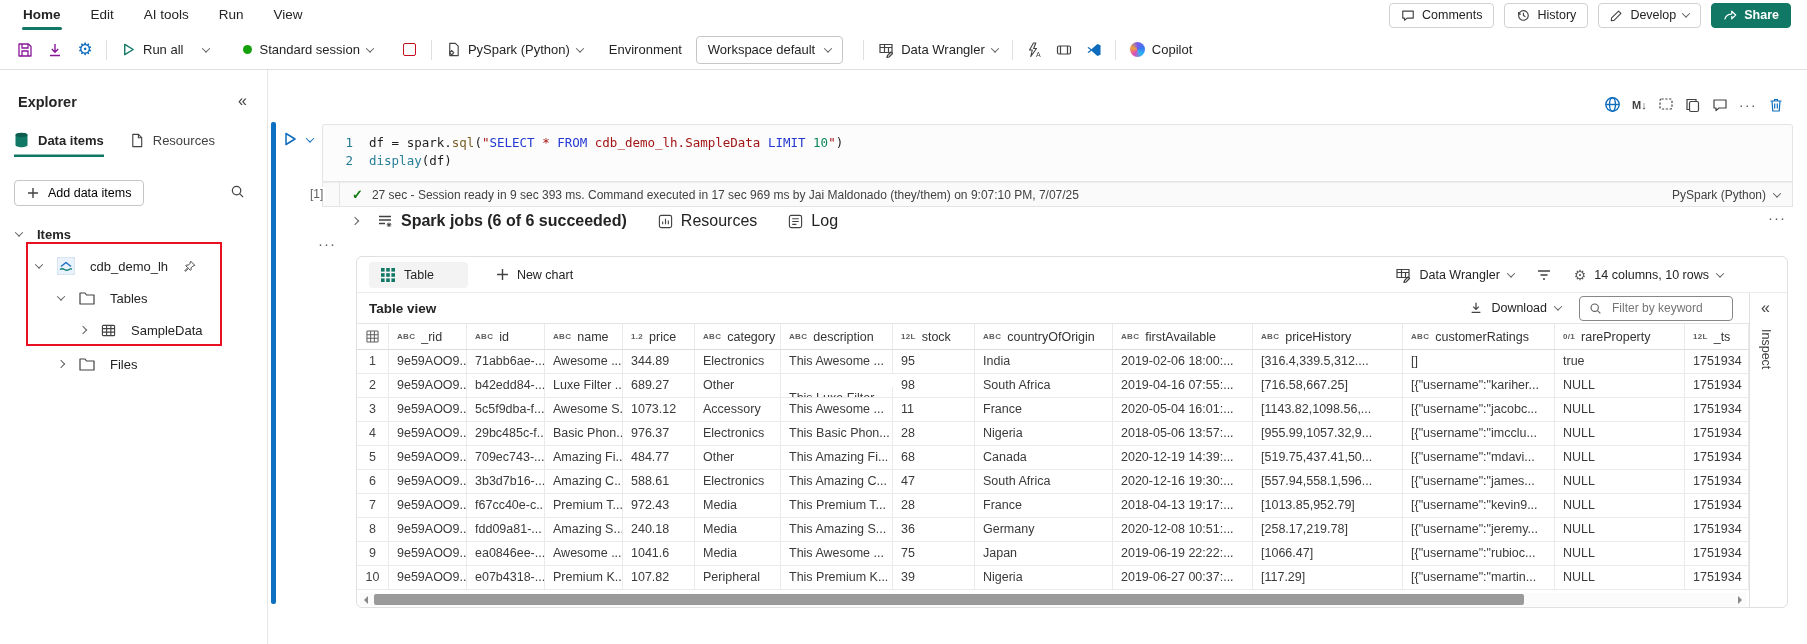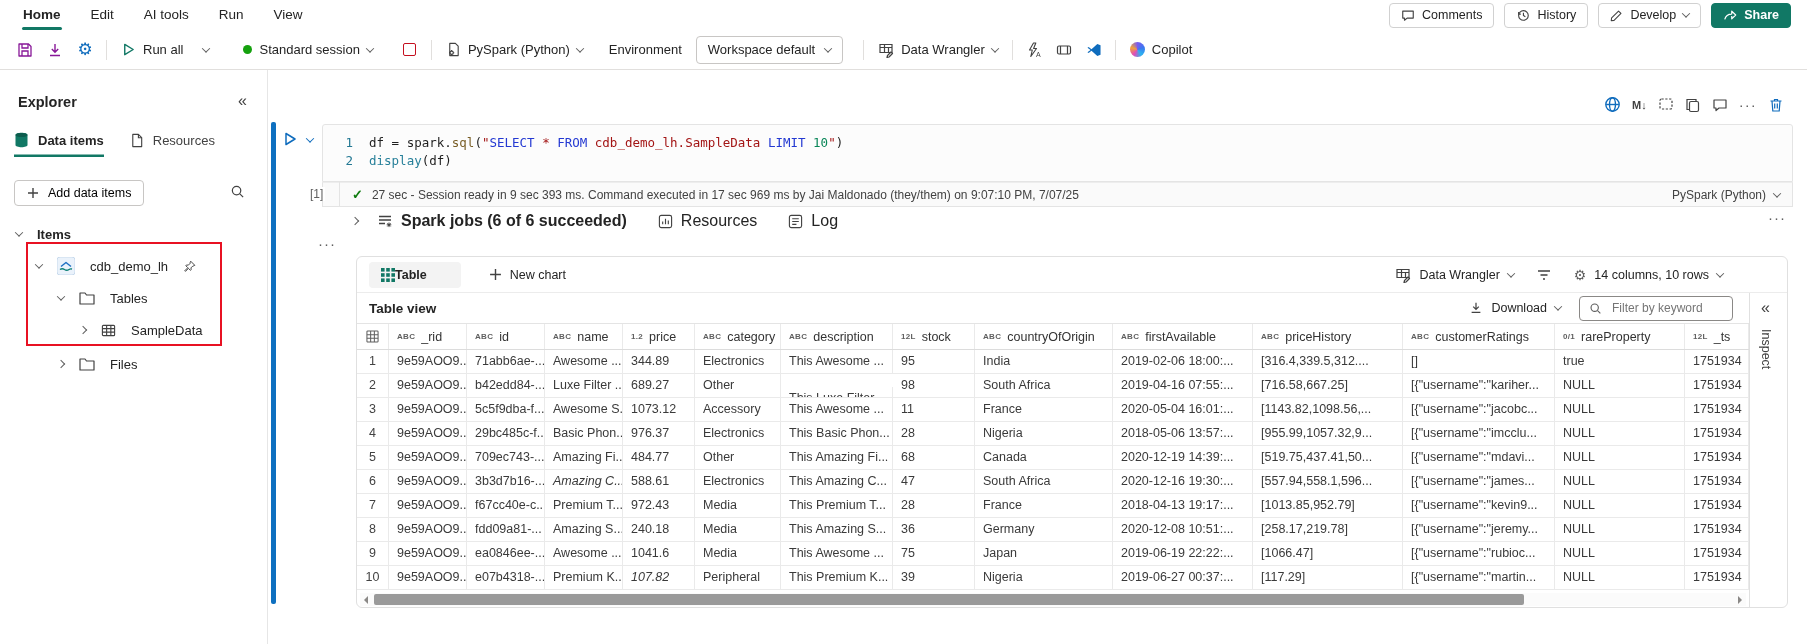--- a/index.html
+++ b/index.html
@@ -61,21 +61,21 @@
   .checkmark{color:#107c10;font-weight:700;margin-right:9px;font-size:13px}
   .kernel-right{margin-left:auto;display:flex;align-items:center;gap:8px;padding-right:12px;color:var(--ink2)}
   .jobs-row{position:absolute;left:352px;top:212px;display:flex;align-items:center;gap:9px;font-size:16px}
   .jobs-row .grp{display:flex;align-items:center;gap:8px;margin-right:22px}
   .more-dots{color:#5f5f5f;font-size:15px;letter-spacing:1px;line-height:1}
   .cell-more{position:absolute;left:318px;top:236px}
   .out-more{position:absolute;left:1768px;top:210px}
   
   .panel{position:absolute;left:356px;top:256px;width:1432px;height:352px;border:1px solid #e0e0e0;border-radius:6px;background:#fff}
   .panel-tabs{position:absolute;left:0;top:0;width:100%;height:36px;display:flex;align-items:center;padding:0 12px;border-bottom:1px solid #ececec}
-  .view-tab{display:flex;align-items:center;height:26px;padding:0 34px 0 12px;background:#f3f3f3;border-radius:4px;font-size:12.5px;font-weight:700}
+  .view-tab{display:flex;align-items:center;gap:9px;height:26px;padding:0 34px 0 12px;background:#f3f3f3;border-radius:4px;font-size:12.5px;font-weight:400}
   .newchart{display:flex;align-items:center;gap:8px;margin-left:28px;font-size:12.5px}
   .panel-tabs .right{margin-left:auto;display:flex;align-items:center;gap:22px;padding-right:52px;font-size:12.5px;color:var(--ink)}
   .view-head{position:absolute;left:0;top:36px;width:1392px;height:30px;display:flex;align-items:center;padding:0 12px}
   .view-title{font-size:13.5px;font-weight:700}
   .view-head .right{margin-left:auto;display:flex;align-items:center;gap:18px;padding-right:4px;font-size:12.5px}
   .searchbox{display:flex;align-items:center;gap:8px;width:154px;height:25px;border:1px solid #8a8886;border-radius:4px;padding:0 9px;color:#616161}
   .searchbox input{border:none;outline:none;width:110px;font-size:12px;font-family:"Liberation Sans",sans-serif;background:transparent;color:#323232}
   .grid{position:absolute;left:0;top:66px;width:1392px;height:267px;overflow:hidden;font-size:12.5px;color:#3a3a3a}
   .g-row{display:flex;height:24px;line-height:23px;border-bottom:1px solid var(--gline)}
   .g-head{height:27px;line-height:26px;border-top:1px solid #e4e4e4;border-bottom:1px solid #dcdcdc;color:#333}
@@ -568,21 +568,21 @@
           <div class="g-cell" style="width: 140px;">2020-12-19 14:39:...</div>
           <div class="g-cell" style="width: 150px;">[519.75,437.41,50...</div>
           <div class="g-cell" style="width: 152px;">[{"username":"mdavi...</div>
           <div class="g-cell" style="width: 130px;">NULL</div>
           <div class="g-cell" style="width: 64px;">1751934</div>
         </div>
         <div class="g-row">
           <div class="g-cell rownum" style="width: 32px;">6</div>
           <div class="g-cell" style="width: 78px;">9e59AOO9...</div>
           <div class="g-cell" style="width: 78px;">3b3d7b16-...</div>
-          <div class="g-cell" style="width: 78px; font-style: italic;">Amazing C...</div>
+          <div class="g-cell" style="width: 78px;">Amazing C...</div>
           <div class="g-cell" style="width: 72px;">588.61</div>
           <div class="g-cell" style="width: 86px;">Electronics</div>
           <div class="g-cell" style="width: 112px;">This Amazing C...</div>
           <div class="g-cell" style="width: 82px;">47</div>
           <div class="g-cell" style="width: 138px;">South Africa</div>
           <div class="g-cell" style="width: 140px;">2020-12-16 19:30:...</div>
           <div class="g-cell" style="width: 150px;">[557.94,558.1,596...</div>
           <div class="g-cell" style="width: 152px;">[{"username":"james...</div>
           <div class="g-cell" style="width: 130px;">NULL</div>
           <div class="g-cell" style="width: 64px;">1751934</div>
@@ -633,21 +633,21 @@
           <div class="g-cell" style="width: 150px;">[1066.47]</div>
           <div class="g-cell" style="width: 152px;">[{"username":"rubioc...</div>
           <div class="g-cell" style="width: 130px;">NULL</div>
           <div class="g-cell" style="width: 64px;">1751934</div>
         </div>
         <div class="g-row">
           <div class="g-cell rownum" style="width: 32px;">10</div>
           <div class="g-cell" style="width: 78px;">9e59AOO9...</div>
           <div class="g-cell" style="width: 78px;">e07b4318-...</div>
           <div class="g-cell" style="width: 78px;">Premium K...</div>
-          <div class="g-cell" style="width: 72px; font-style: italic;">107.82</div>
+          <div class="g-cell" style="width: 72px;">107.82</div>
           <div class="g-cell" style="width: 86px;">Peripheral</div>
           <div class="g-cell" style="width: 112px;">This Premium K...</div>
           <div class="g-cell" style="width: 82px;">39</div>
           <div class="g-cell" style="width: 138px;">Nigeria</div>
           <div class="g-cell" style="width: 140px;">2019-06-27 00:37:...</div>
           <div class="g-cell" style="width: 150px;">[117.29]</div>
           <div class="g-cell" style="width: 152px;">[{"username":"martin...</div>
           <div class="g-cell" style="width: 130px;">NULL</div>
           <div class="g-cell" style="width: 64px;">1751934</div>
         </div>

